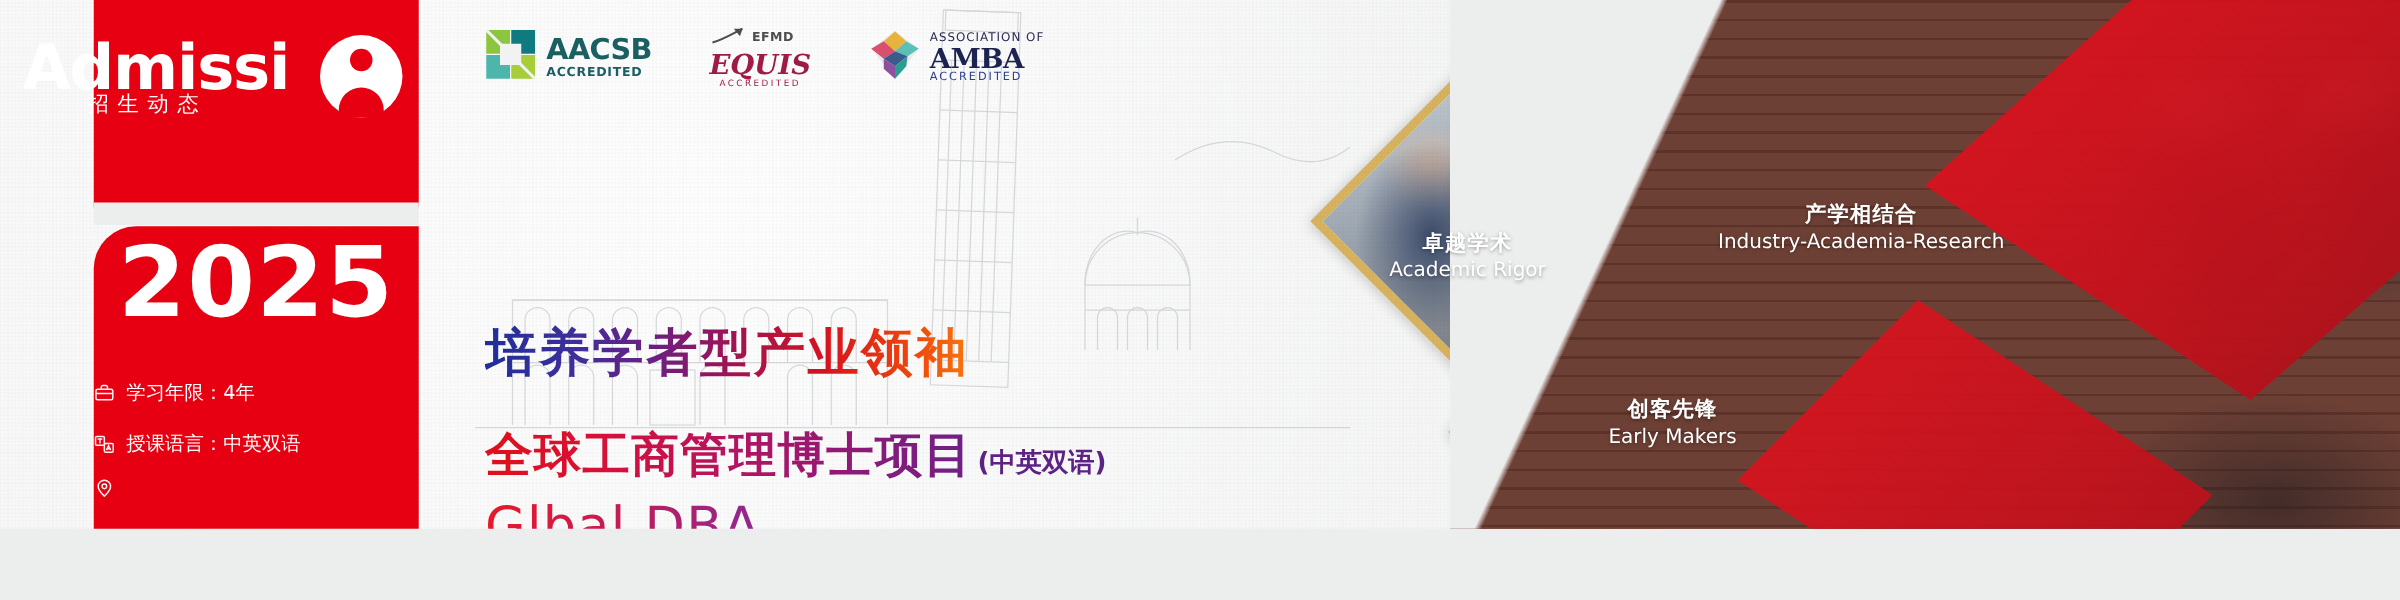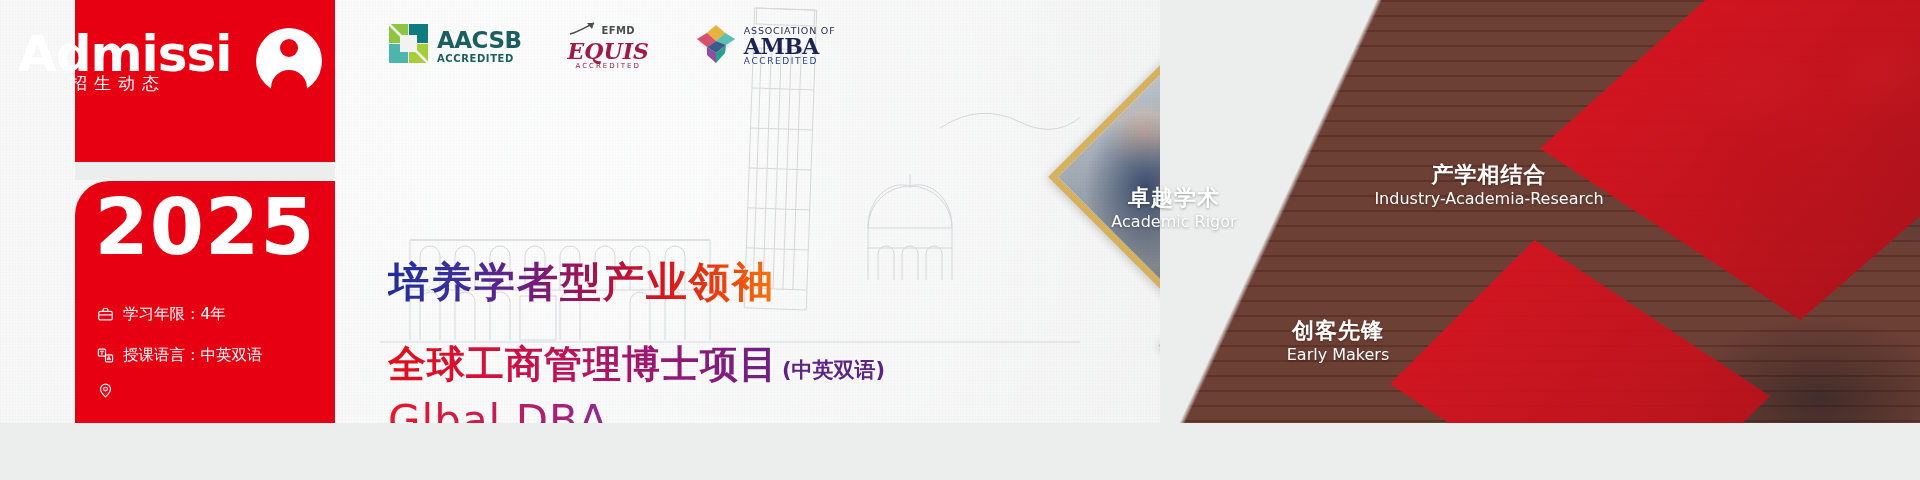--- a/index.html
+++ b/index.html
@@ -82,21 +82,20 @@
     text-align:center;
     color:#fff;
     font-family:"DejaVu Sans", sans-serif;
     font-weight:700;
     font-size:78px;
     letter-spacing:1px;
     line-height:84px;
   }
   .info-list {
     position:absolute; left:0; top:300px; width:260px;
-    padding-left:22px;
   }
   .info-row {
     display:flex; align-items:center; gap:9px;
     color:#fff; font-size:15.5px; line-height:28px;
     margin-bottom:13px;
     font-family:"DejaVu Sans", sans-serif;
   }
   .info-row .ico { width:17px; height:17px; flex:0 0 17px; opacity:.95; }
   .info-row .ico svg { display:block; width:17px; height:17px; }
 
@@ -252,21 +251,21 @@
       linear-gradient(165deg,#e9e3da 0%,#c6bcae 50%,#8e8579 100%);
   }
 
   
   .label {
     position:absolute; z-index:9;
     color:#fff; text-align:center; line-height:1.18;
     font-family:"DejaVu Sans", sans-serif;
     text-shadow:0 1px 3px rgba(0,0,0,.35);
   }
-  .label .cn { font-size:22px; font-weight:700; letter-spacing:1px; }
+  .label .cn { font-size:17px; font-weight:700; letter-spacing:1px; }
   .label .en { font-size:16px; font-weight:400; margin-top:2px; }
   .lb1 { left:1086px; top:185px; width:176px; }
   .lb2 { left:1228px; top:318px; width:220px; }
   .lb3 { left:1374px; top:162px; width:230px; }
 </style>
 </head>
 <body>
 
 <div class="banner">
 

